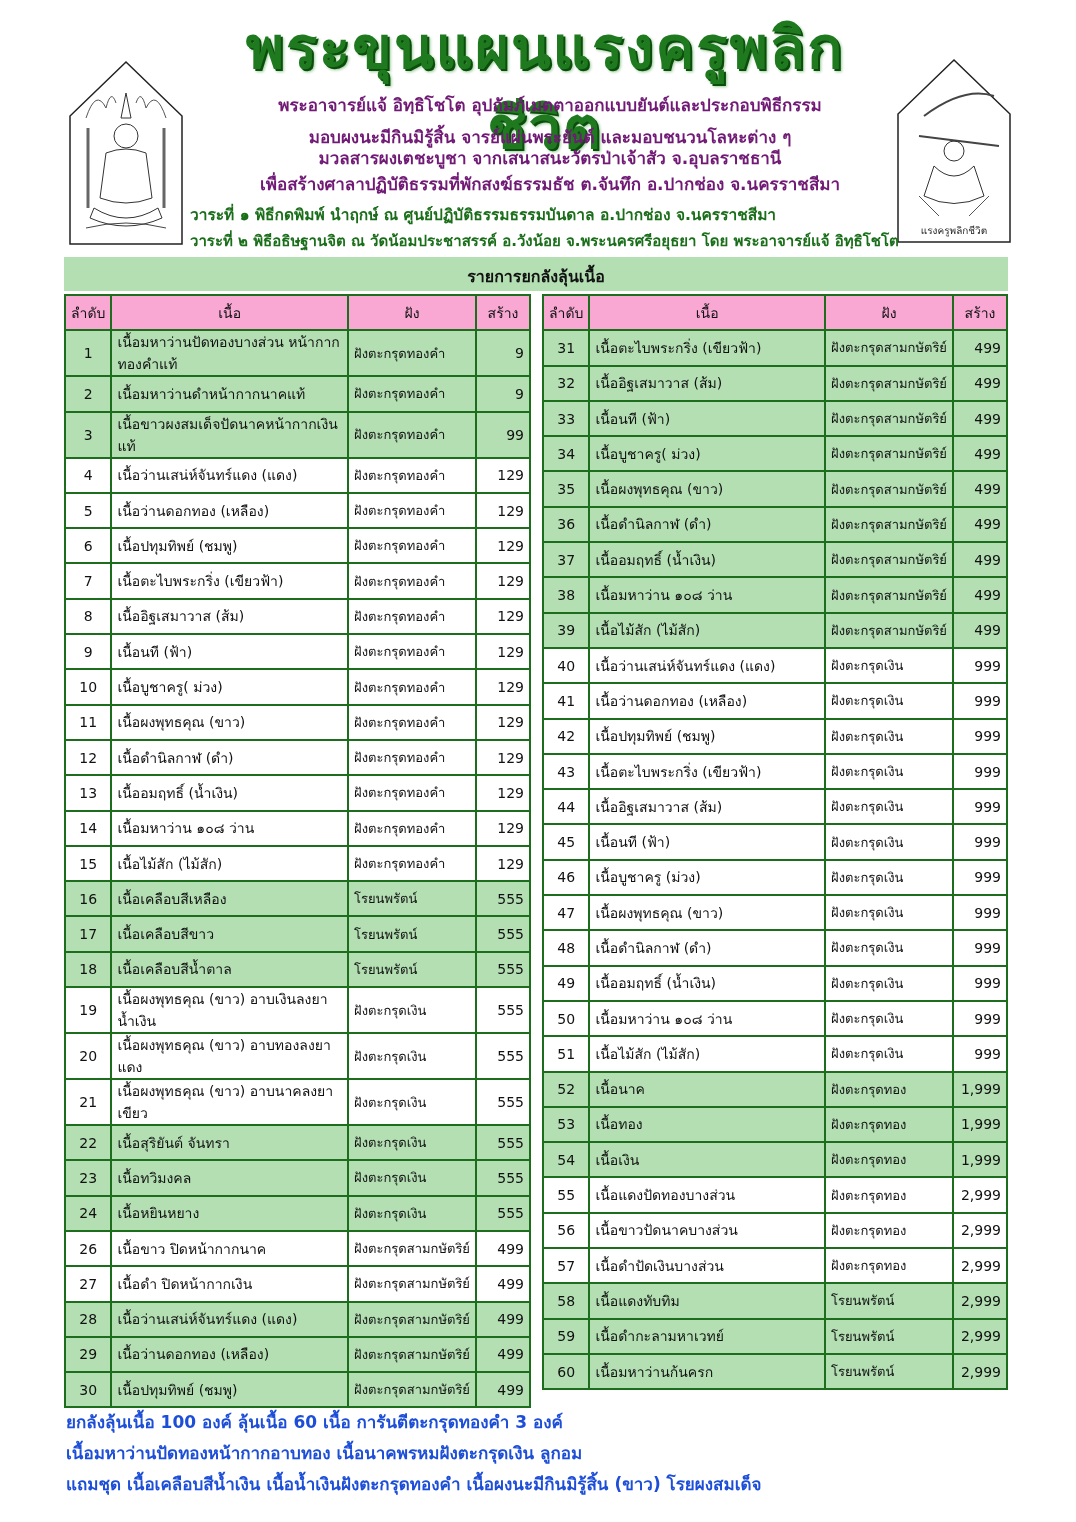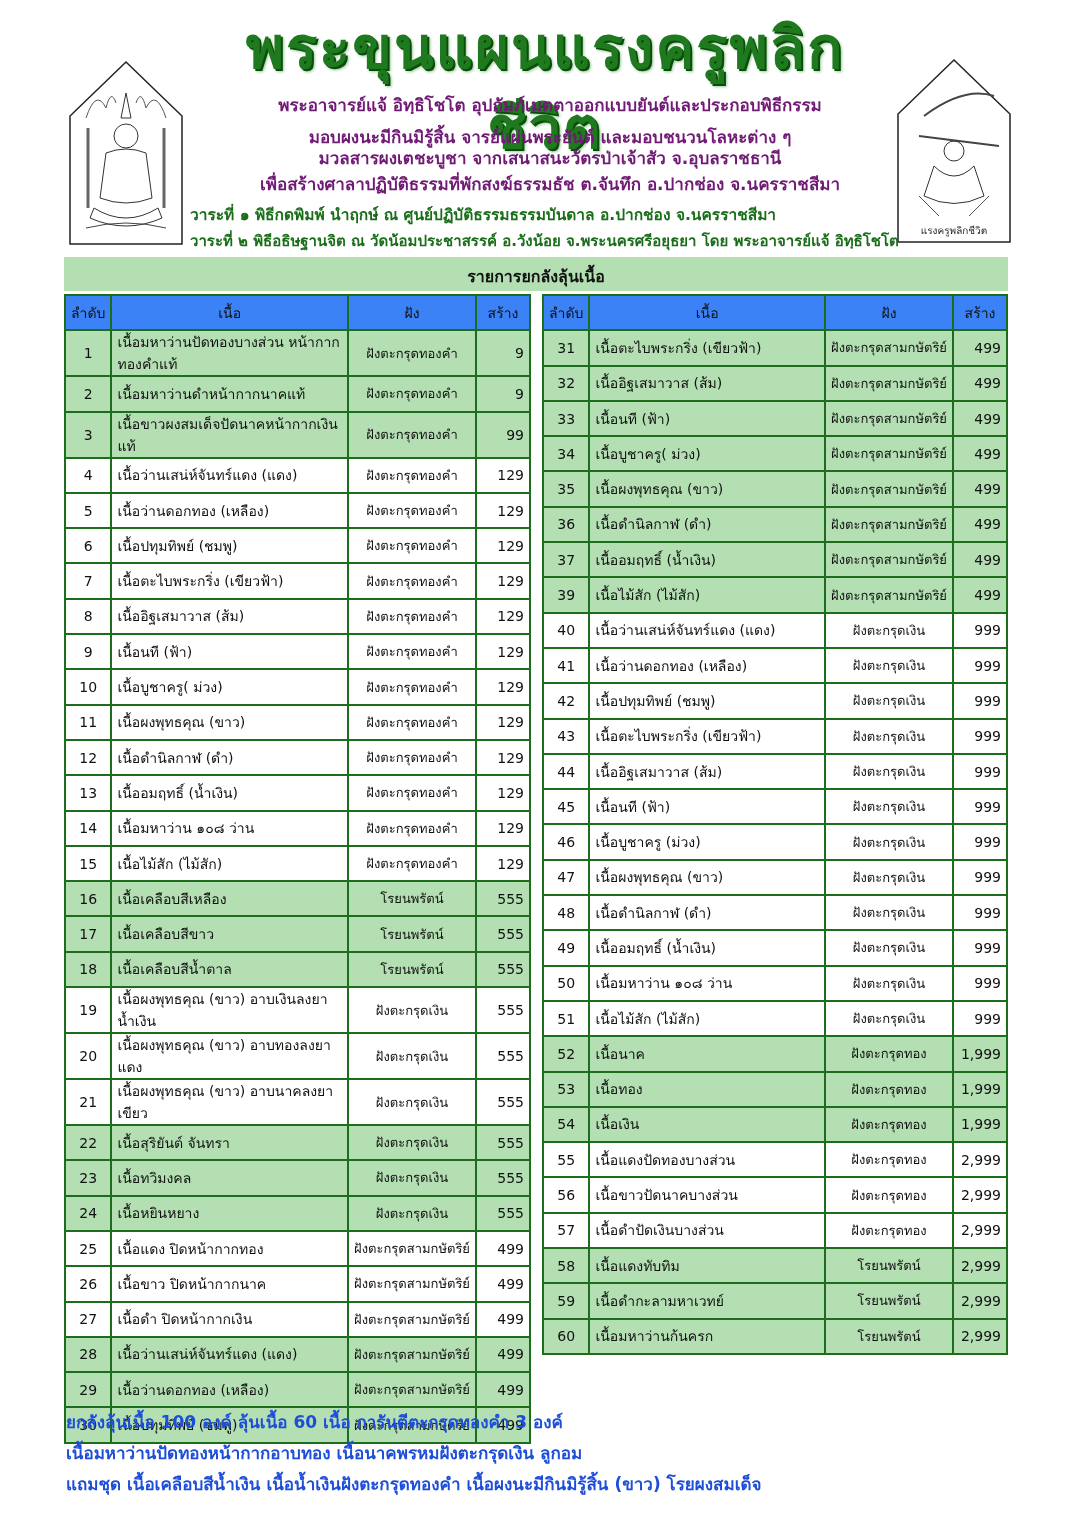--- a/index.html
+++ b/index.html
@@ -8,24 +8,24 @@
     position: absolute; left: 220px; top: 8px; width: 650px; text-align: center;
     font-family: "DejaVu Serif", serif; font-size: 58px; font-weight: bold; color: #1f7a1f;
     text-shadow: 2px 2px 0 #0b4d0b, 3px 3px 3px #9acb9a; letter-spacing: 2px; line-height: 80px;
   }
   .subtitle { position: absolute; left: 200px; width: 700px; text-align: center; color: #701a75; font-weight: bold; font-size: 17px; line-height: 24px; }
   .vara { position: absolute; left: 190px; width: 720px; color: #1a6e1a; font-weight: bold; font-size: 16px; line-height: 26px; white-space: nowrap; }
   .amulet { position: absolute; }
   .section-band { position: absolute; left: 64px; top: 257px; width: 944px; height: 34px; background: #b3dfb3; text-align: center; font-weight: bold; font-size: 16px; line-height: 40px; color: #111; }
   table.price { position: absolute; border-collapse: collapse; font-size: 14px; color: #111; }
   table.price th, table.price td { border: 2px solid #1c6e1c; height: 35.3px; padding: 0 5px; }
-  table.price th { background: #3b82f6; font-weight: normal; }
+  table.price th { background: #f9a8d4; font-weight: normal; }
   table.price td.no { text-align: center; width: 44px; }
   table.price td.name { text-align: left; }
-  table.price td.base { text-align: center; white-space: nowrap; font-size: 13px; }
+  table.price td.base { text-align: left; white-space: nowrap; font-size: 13px; }
   table.price td.qty { text-align: right; width: 54px; }
   tr.g td { background: #b3dfb3; }
   tr.w td { background: #ffffff; }
   .footer { position: absolute; left: 66px; top: 1407px; width: 960px; font-weight: bold; font-size: 17px; line-height: 31px; color: #1d4ed8; }
 </style>
 </head>
 <body>
 
 <div class="title">พระขุนแผนแรงครูพลิกชีวิต</div>
 
@@ -207,26 +207,20 @@
         <td class="base">ฝังตะกรุดเงิน</td>
         <td class="qty">555</td>
       </tr>
       <tr class="g">
         <td class="no">24</td>
         <td class="name">เนื้อหยินหยาง</td>
         <td class="base">ฝังตะกรุดเงิน</td>
         <td class="qty">555</td>
       </tr>
       <tr class="w">
-        <td class="no">25</td>
-        <td class="name">เนื้อแดง ปิดหน้ากากทอง</td>
-        <td class="base">ฝังตะกรุดสามกษัตริย์</td>
-        <td class="qty">499</td>
-      </tr>
-      <tr class="w">
         <td class="no">26</td>
         <td class="name">เนื้อขาว ปิดหน้ากากนาค</td>
         <td class="base">ฝังตะกรุดสามกษัตริย์</td>
         <td class="qty">499</td>
       </tr>
       <tr class="w">
         <td class="no">27</td>
         <td class="name">เนื้อดำ ปิดหน้ากากเงิน</td>
         <td class="base">ฝังตะกรุดสามกษัตริย์</td>
         <td class="qty">499</td>
@@ -298,20 +292,26 @@
         <td class="base">ฝังตะกรุดสามกษัตริย์</td>
         <td class="qty">499</td>
       </tr>
       <tr class="g">
         <td class="no">37</td>
         <td class="name">เนื้ออมฤทธิ์ (น้ำเงิน)</td>
         <td class="base">ฝังตะกรุดสามกษัตริย์</td>
         <td class="qty">499</td>
       </tr>
       <tr class="g">
+        <td class="no">38</td>
+        <td class="name">เนื้อมหาว่าน ๑๐๘ ว่าน</td>
+        <td class="base">ฝังตะกรุดสามกษัตริย์</td>
+        <td class="qty">499</td>
+      </tr>
+      <tr class="g">
         <td class="no">39</td>
         <td class="name">เนื้อไม้สัก (ไม้สัก)</td>
         <td class="base">ฝังตะกรุดสามกษัตริย์</td>
         <td class="qty">499</td>
       </tr>
       <tr class="w">
         <td class="no">40</td>
         <td class="name">เนื้อว่านเสน่ห์จันทร์แดง (แดง)</td>
         <td class="base">ฝังตะกรุดเงิน</td>
         <td class="qty">999</td>

